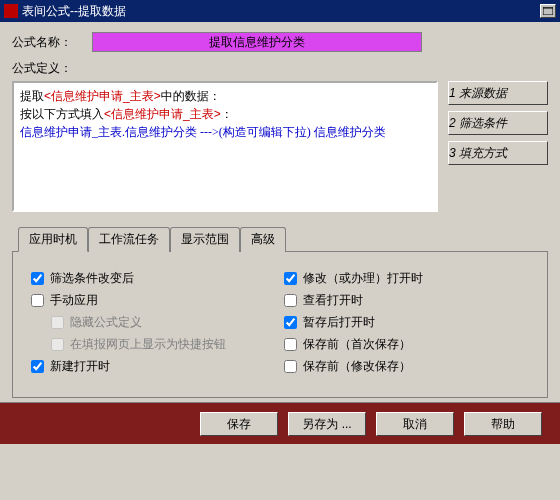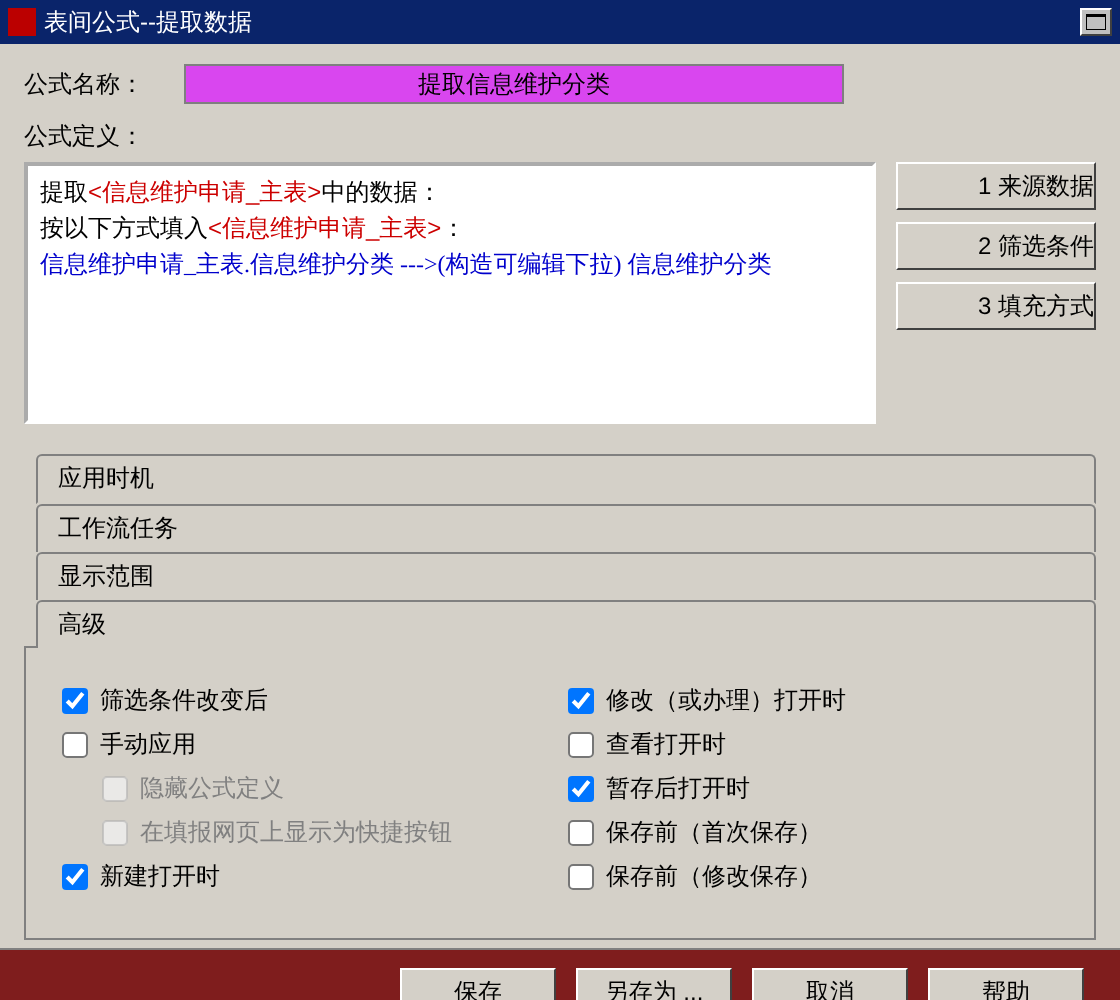--- a/index.html
+++ b/index.html
@@ -11,24 +11,24 @@
   .content { padding: 10px 12px 0 12px; }
   .row { display:flex; align-items:center; margin-bottom:8px; }
   .lbl { width:80px; }
   .txt { flex:1; height:20px; border:1px solid #7f7f7f; background:#d946ef; padding:2px 4px;text-align:center; }
   .midwrap { display:flex; }
   .editor { flex:1; height:131px; border:2px inset #fff; background:#fff; padding:4px 6px; line-height:1.5; }
   .editor .black { color:#000; }
   .editor .red { color:#c00; }
   .editor .blue { color:#00c;font-family:Liberation Serif, serif; }
   .sidebtns { width:100px; margin-left:10px; display:flex; flex-direction:column; }
-  .btn { height:24px; border:1px solid #fff; border-right-color:#404040; border-bottom-color:#404040; background:#d4d0c8; text-align:right; line-height:22px; margin-bottom:6px; cursor:default; }
+  .btn { height:24px; border:1px solid #fff; border-right-color:#404040; border-bottom-color:#404040; background:#d4d0c8; text-align:left; line-height:22px; margin-bottom:6px; cursor:default;font-style:italic; }
   .gap { flex:1; }
   .tabs { margin-top:14px; }
-  .tabbar { display:flex; border-bottom:1px solid #808080; padding-left:6px;flex-direction:column; }
+  .tabbar { display:flex; border-bottom:1px solid #808080; padding-left:6px; }
   .tab { padding:3px 10px; border:1px solid #808080; border-bottom:none; background:#d4d0c8; margin-right:0px; border-top-left-radius:3px; border-top-right-radius:3px; position:relative; top:1px;}
   .tab.active { background:#d4d0c8; border-bottom:1px solid #d4d0c8; }
   .tabbody { border:1px solid #808080; border-top:none; padding:14px 14px 18px 14px; }
   .cols { display:flex; }
   .col { flex:1; }
   .chk { display:flex; align-items:center; margin:3px 0; }
   .chk input { margin-right:6px; }
   .chk.indent { margin-left:20px; }
   .chk.disabled { color:#808080; }
   .bottombar { height:42px; border-top:1px solid #808080; background:#7f1d1d; display:flex; align-items:center; justify-content:flex-end; padding:0 18px; margin-top:4px; }

